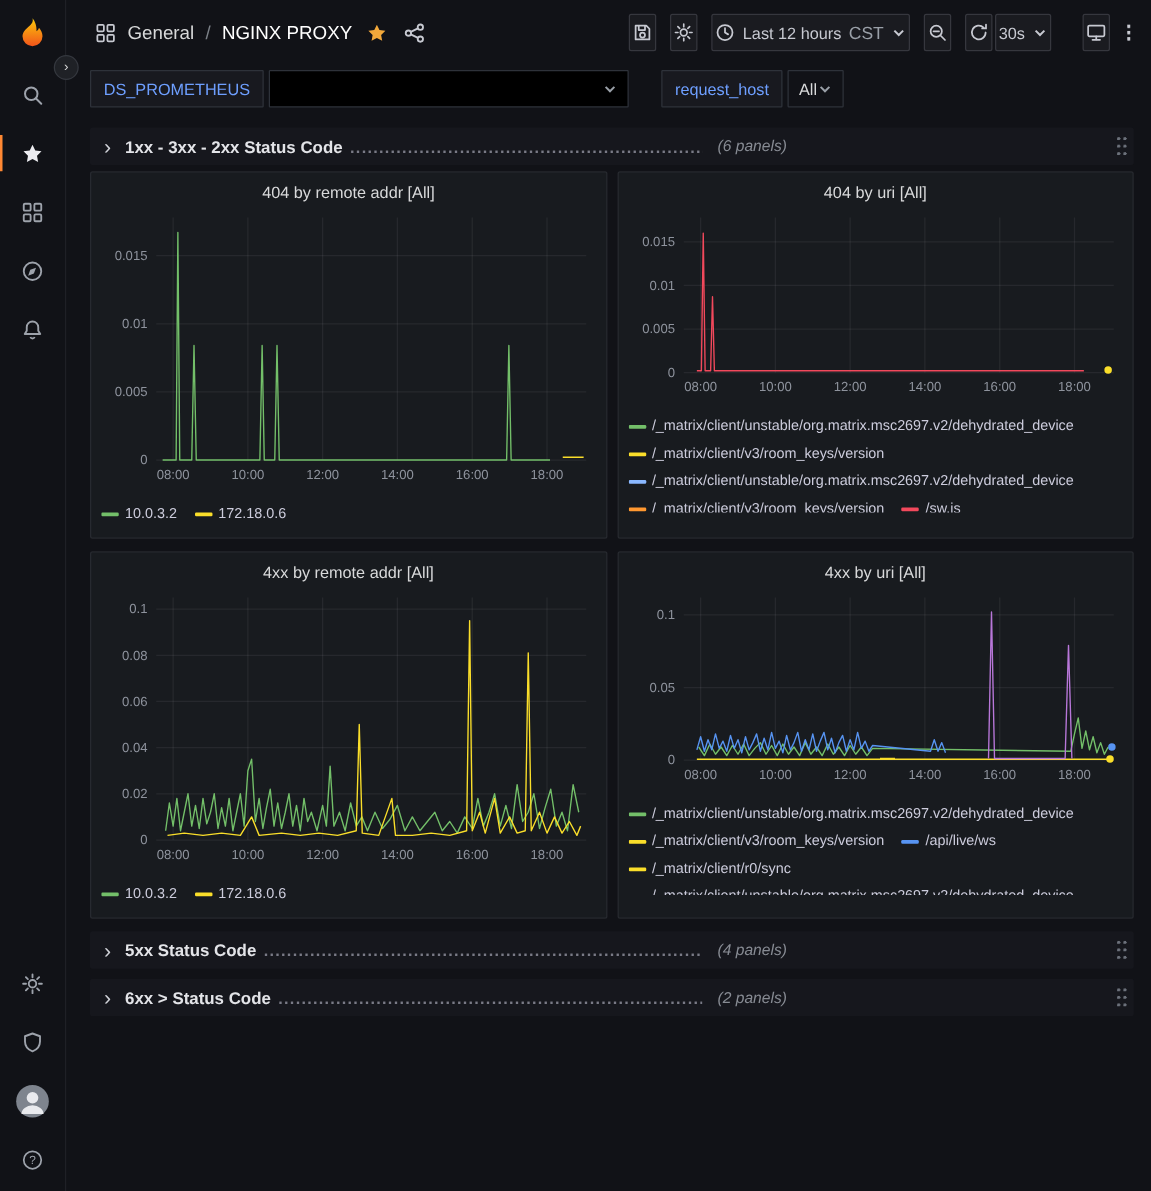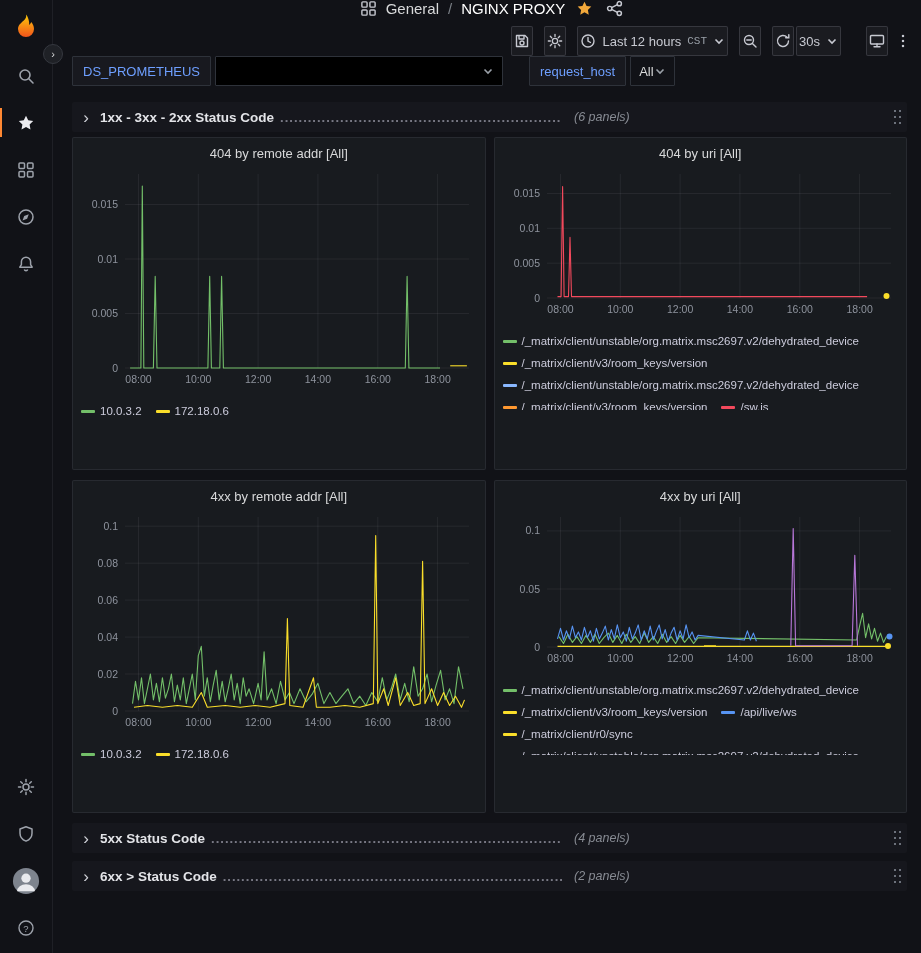--- a/index.html
+++ b/index.html
@@ -15,34 +15,34 @@
   .side-item{width:52px;height:47px;display:flex;align-items:center;justify-content:center;
     color:#9da2ab;cursor:pointer;position:relative;}
   .side-item.active{color:#ececf0;}
   .side-item.active::before{content:"";position:absolute;left:0;top:9px;bottom:9px;width:2px;background:#ff8833;}
   .side-bottom{margin-top:auto;padding-bottom:2px;display:flex;flex-direction:column;align-items:center;}
   .expand-btn{position:absolute;left:43px;top:44px;width:18px;height:18px;border-radius:50%;
     background:#1f2126;border:1px solid #35383f;color:#d8d9da;z-index:9;cursor:pointer;
     display:flex;align-items:center;justify-content:center;font-size:11px;line-height:1;}
   
   .main{margin-left:52px;}
-  .topbar{height:52px;display:flex;align-items:center;padding:0 14px 0 24px;gap:9px;flex-direction:column;}
+  .topbar{height:52px;display:flex;align-items:center;padding:0 14px 0 24px;gap:9px;}
   .breadcrumb{display:flex;align-items:center;gap:9px;font-size:15px;}
   .crumb-icon{color:#c7c9d1;display:flex;}
   .crumb-section{color:#d8d9da;cursor:pointer;}
   .crumb-sep{color:#7b8087;}
   .crumb-title{color:#ffffff;font-weight:500;cursor:pointer;}
   .fav-star{display:flex;cursor:pointer;margin-left:2px;}
   .share-ic{display:flex;color:#c7c9d1;cursor:pointer;margin-left:4px;}
   .toolbar{margin-left:auto;display:flex;align-items:center;gap:11px;}
   .btn{height:30px;display:inline-flex;align-items:center;gap:6px;padding:0 2px;
     background:rgba(204,204,220,0.05);border:1px solid rgba(204,204,220,0.16);
     border-radius:2px;color:#c7c9d1;font-size:13px;cursor:pointer;box-sizing:border-box;}
   .btn svg{display:block;}
-  .btn .tz{font-size:11px;color:#9aa0a8;font-family:Liberation Mono, monospace;}
+  .btn .tz{font-size:14px;color:#9aa0a8;}
   .btn-group{display:flex;gap:2px;}
   .btn-plain{border:none;background:transparent;}
   .dots-v{width:4px;height:14px;
     background-image:radial-gradient(circle at 2px 2px,#c7c9d1 1.4px,transparent 1.6px);
     background-size:4px 5px;}
   
   .varbar{display:flex;align-items:center;padding:4px 14px 8px 20px;gap:4px;}
   .var-label{height:30px;display:inline-flex;align-items:center;padding:0 10px;
     border:1px solid #2e323a;background:rgba(204,204,220,0.04);border-radius:1px;
     color:#6e9fff;font-size:13px;cursor:pointer;box-sizing:border-box;}
@@ -62,21 +62,21 @@
   .row-title{font-size:13.5px;font-weight:700;color:#e3e4e8;white-space:nowrap;}
   .leader{flex:1;overflow:hidden;white-space:nowrap;color:rgba(204,204,220,0.55);font-weight:700;margin-left:6px;letter-spacing:1px;}
   .leader::after{content:".........................................................................................................................................";}
   .row-count{font-style:italic;color:#878b93;font-size:12.5px;margin-left:12px;white-space:nowrap;}
   .row-handle{margin-left:auto;width:10px;height:16px;cursor:grab;
     background-image:radial-gradient(circle at 2px 2px,#6c717b 1.2px,transparent 1.4px);
     background-size:5px 6px;}
   
   .grid-panels{display:grid;grid-template-columns:1fr 1fr;gap:10px 8px;margin:4px 0 10px;}
   .panel{background:#181b1f;border:1px solid rgba(204,204,220,0.09);border-radius:2px;
-    height:333px;overflow:hidden;display:flex;flex-direction:column;box-sizing:border-box;}
+    height:294px;overflow:hidden;display:flex;flex-direction:column;box-sizing:border-box;}
   .panel-header{height:30px;flex:none;display:flex;align-items:center;justify-content:center;
     font-size:13px;font-weight:500;color:#d8d9da;cursor:pointer;}
   .panel-body{padding:0 8px;flex:1;overflow:hidden;}
   .chart svg{display:block;}
   .legend{display:flex;flex-wrap:wrap;column-gap:14px;line-height:22px;overflow:hidden;margin-top:12px;}
   .legend-item{display:inline-flex;align-items:center;gap:5px;font-size:11.5px;color:#ccccdc;cursor:pointer;white-space:nowrap;}
   .swatch{width:14px;height:3px;border-radius:1px;flex:none;}
   text.tick{fill:#8e939d;font-size:10.5px;font-family:"Liberation Sans",sans-serif;}
   line.grid{stroke:rgba(204,204,220,0.08);stroke-width:1;}
 </style>

